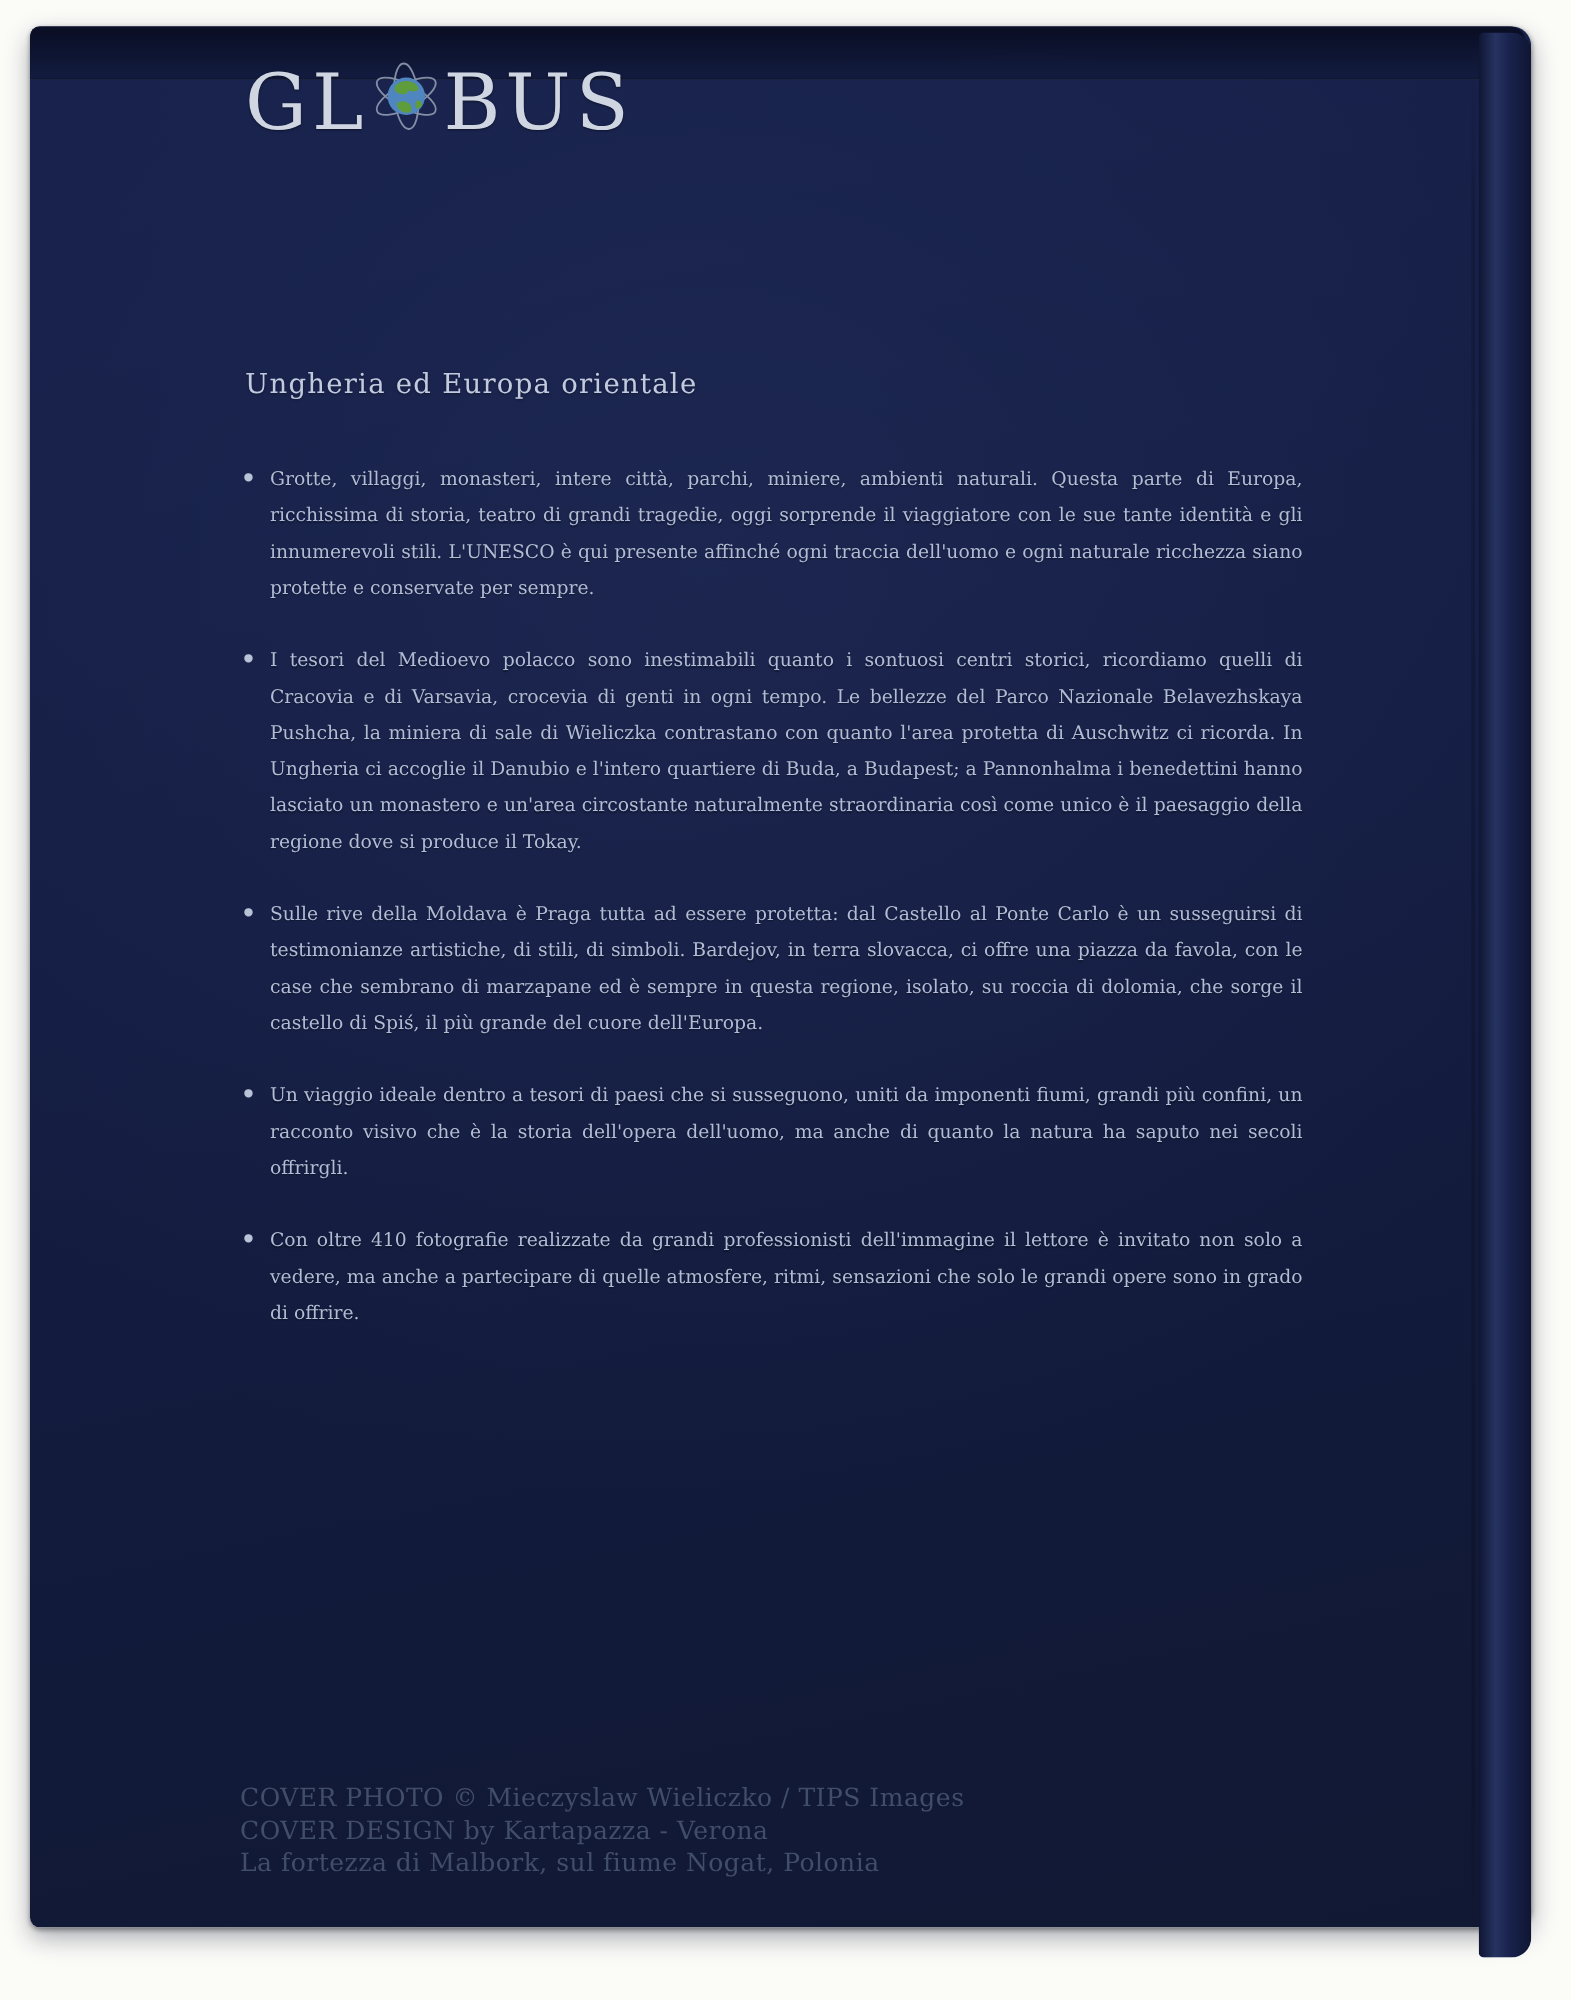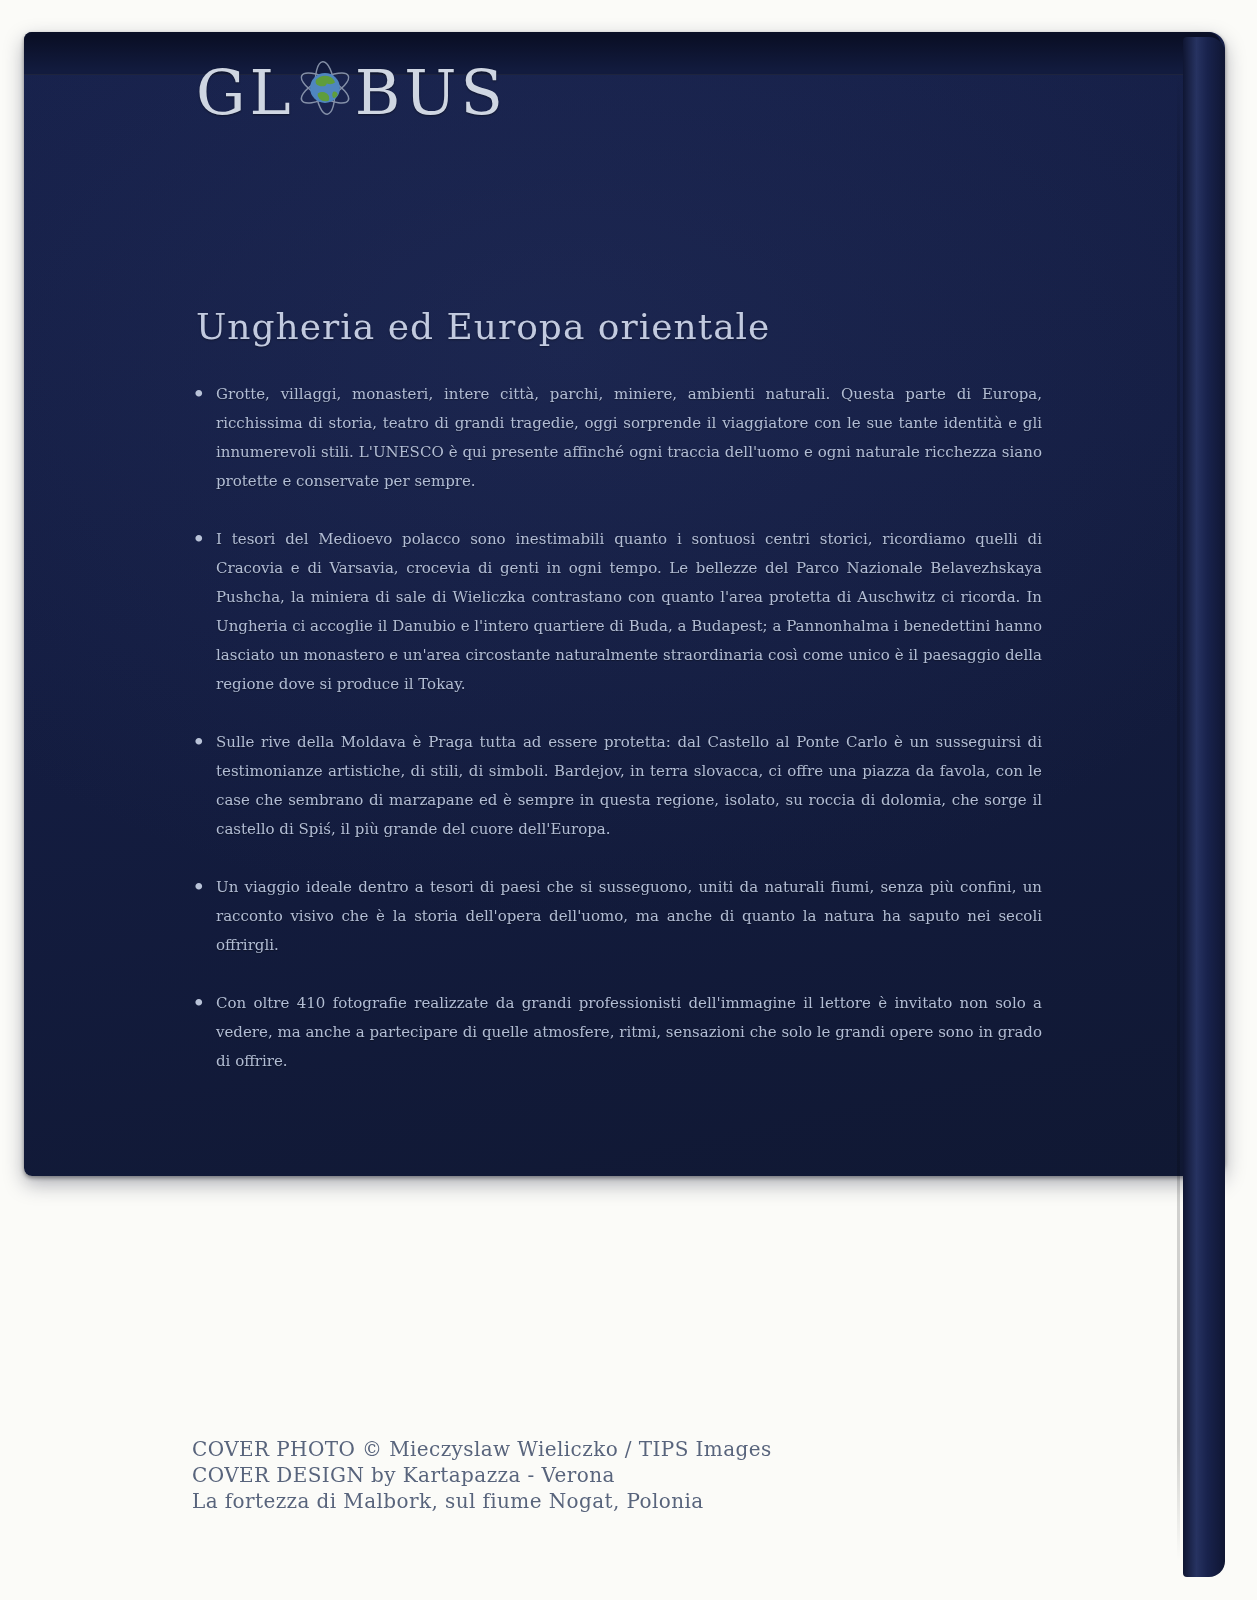--- a/index.html
+++ b/index.html
@@ -3,21 +3,21 @@
 <meta charset="utf-8">
 <style>
   html, body { margin:0; padding:0; background:#ffffff; }
   .photo {
     position:relative; width:1257px; height:1600px;
     background:#fbfbf8; overflow:hidden;
     font-family:"DejaVu Serif", serif;
   }
   
   .book {
-    position:absolute; left:24px; top:32px; width:1201px; height:1144px;
+    position:absolute; left:24px; top:21px; width:1201px; height:1521px;
     background:
       radial-gradient(ellipse 110% 80% at 45% 28%, rgba(52,66,118,0.22), rgba(0,0,0,0) 62%),
       linear-gradient(168deg, #17214b 0%, #141d42 45%, #101833 100%);
     border-radius:8px 16px 16px 8px;
     box-shadow:0 8px 20px rgba(25,30,55,0.35), 0 2px 4px rgba(0,0,0,0.4);
   }
   .book-top-edge {
     position:absolute; top:0; left:0; right:4px; height:42px;
     background:linear-gradient(180deg, #0a0f26 12%, #121b3e 92%);
     border-radius:8px 14px 0 0;
@@ -46,21 +46,21 @@
   }
   .logo .globe { margin:0 1px; position:relative; top:3px; }
   .series-title {
     position:absolute; left:171px; top:108px;
     font-size:33px; letter-spacing:1.5px; color:#c7cedd;
     text-shadow:0 1px 2px rgba(0,0,0,0.4);
   }
   
   .cover-title {
     position:absolute; left:172px; top:274px;
-    font-size:36px; letter-spacing:1px; color:#c2cadf;
+    font-size:22px; letter-spacing:1px; color:#c2cadf;
     text-shadow:0 1px 2px rgba(0,0,0,0.35);
   }
   .bullets { position:absolute; left:168px; top:348px; width:850px; }
   .bullet { display:flex; margin-bottom:29px; }
   .bullet-dot {
     flex:0 0 24px; width:24px; color:#b9c3d8;
     font-size:23px; line-height:29px;
   }
   .bullet-text {
     flex:1; margin:0; text-align:justify;
@@ -112,21 +112,21 @@
       <div class="bullet">
         <span class="bullet-dot">•</span>
         <p class="bullet-text">I tesori del Medioevo polacco sono inestimabili quanto i sontuosi centri storici, ricordiamo quelli di Cracovia e di Varsavia, crocevia di genti in ogni tempo. Le bellezze del Parco Nazionale Belavezhskaya Pushcha, la miniera di sale di Wieliczka contrastano con quanto l'area protetta di Auschwitz ci ricorda. In Ungheria ci accoglie il Danubio e l'intero quartiere di Buda, a Budapest; a Pannonhalma i benedettini hanno lasciato un monastero e un'area circostante naturalmente straordinaria così come unico è il paesaggio della regione dove si produce il Tokay.</p>
       </div>
       <div class="bullet">
         <span class="bullet-dot">•</span>
         <p class="bullet-text">Sulle rive della Moldava è Praga tutta ad essere protetta: dal Castello al Ponte Carlo è un susseguirsi di testimonianze artistiche, di stili, di simboli. Bardejov, in terra slovacca, ci offre una piazza da favola, con le case che sembrano di marzapane ed è sempre in questa regione, isolato, su roccia di dolomia, che sorge il castello di Spiś, il più grande del cuore dell'Europa.</p>
       </div>
       <div class="bullet">
         <span class="bullet-dot">•</span>
-        <p class="bullet-text">Un viaggio ideale dentro a tesori di paesi che si susseguono, uniti da naturali fiumi, senza più confini, un racconto visivo che è la storia dell'opera dell'uomo, ma anche di quanto la natura ha saputo nei secoli offrirgli.</p>
+        <p class="bullet-text">Un viaggio ideale dentro a tesori di paesi che si susseguono, uniti da imponenti fiumi, grandi più confini, un racconto visivo che è la storia dell'opera dell'uomo, ma anche di quanto la natura ha saputo nei secoli offrirgli.</p>
       </div>
       <div class="bullet">
         <span class="bullet-dot">•</span>
         <p class="bullet-text">Con oltre 410 fotografie realizzate da grandi professionisti dell'immagine il lettore è invitato non solo a vedere, ma anche a partecipare di quelle atmosfere, ritmi, sensazioni che solo le grandi opere sono in grado di offrire.</p>
       </div>
     </div>
 
     <div class="credits">
       <div>COVER PHOTO © Mieczyslaw Wieliczko / TIPS Images</div>
       <div>COVER DESIGN by Kartapazza - Verona</div>

